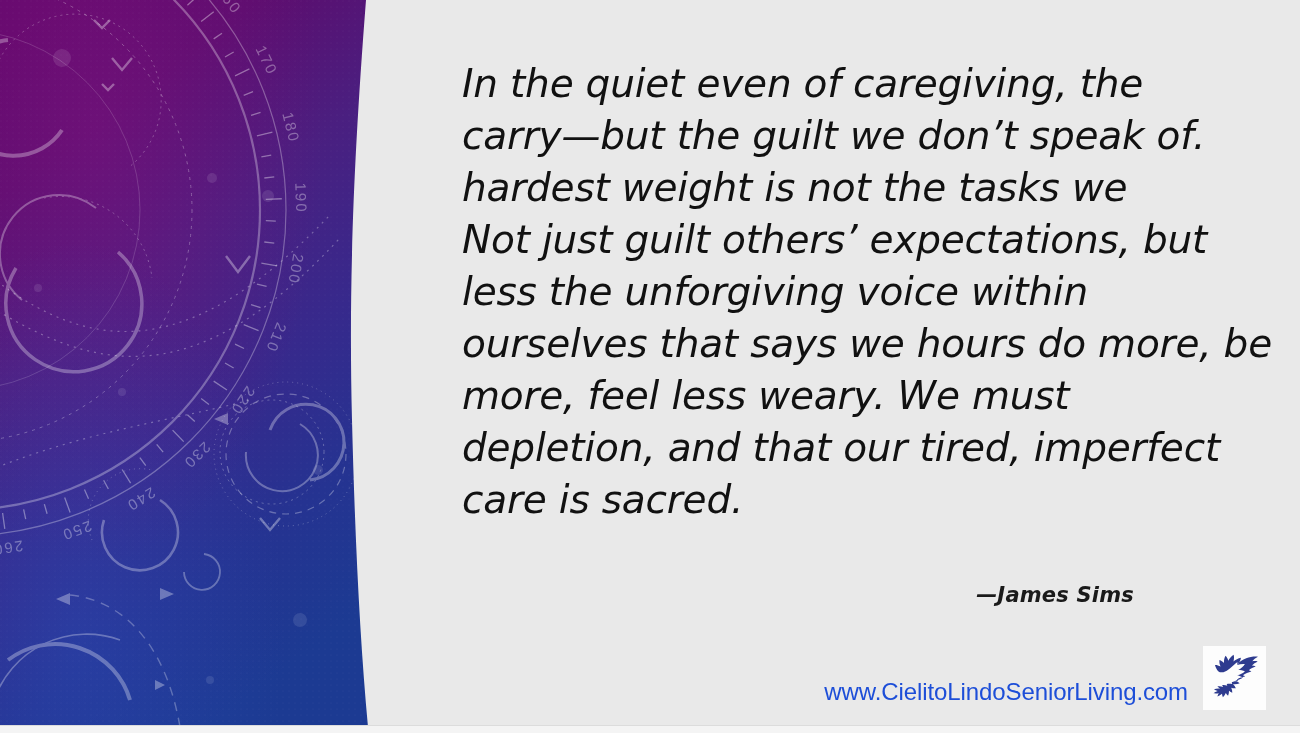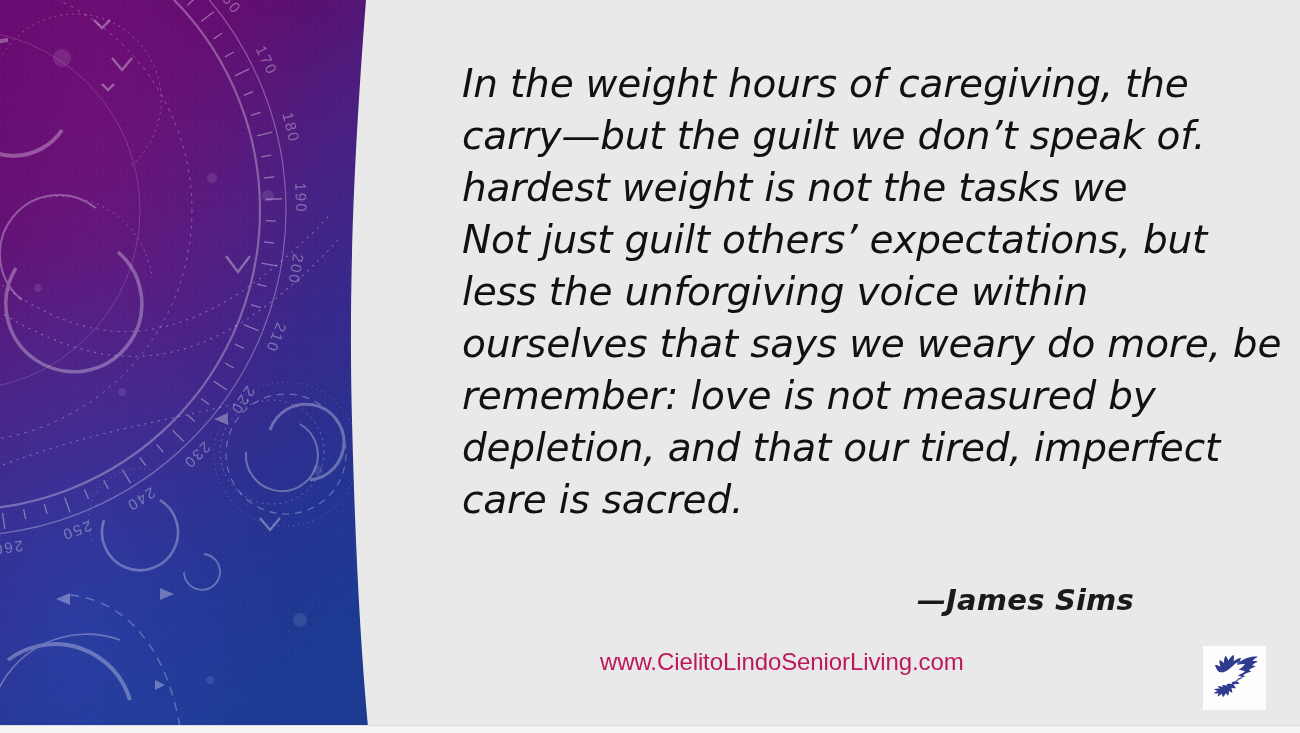--- a/index.html
+++ b/index.html
@@ -60,36 +60,37 @@
   }
 
   
   #attribution {
     position: absolute;
     left: 462px;
     top: 583px;
     width: 672px;
     text-align: right;
     font-family: "DejaVu Sans", sans-serif;
-    font-size: 29px;
+    font-size: 21px;
     font-weight: bold;
     font-style: italic;
     color: #1a1a1a;
     letter-spacing: 0.2px;
   }
 
   
   #website {
     position: absolute;
     left: 600px;
-    top: 648px;
+    top: 678px;
     width: 588px;
+    text-align: right;
     font-family: "Liberation Sans", sans-serif;
     font-size: 24px;
-    color: #be185d;
+    color: #1d4ed8;
     letter-spacing: -0.1px;
   }
 
   
   #logo-box {
     position: absolute;
     left: 1203px;
     top: 646px;
     width: 63px;
     height: 64px;
@@ -385,27 +386,27 @@
           <circle cx="318" cy="470" r="5"></circle>
           <circle cx="122" cy="392" r="4"></circle>
           <circle cx="300" cy="620" r="7"></circle>
           <circle cx="210" cy="680" r="4"></circle>
         </g>
       </g>
     </svg>
   </div>
 
   <div id="quote-block">
-    <div class="quote-line">In the weight hours of caregiving, the</div>
+    <div class="quote-line">In the quiet even of caregiving, the</div>
     <div class="quote-line">carry—but the guilt we don’t speak of.</div>
     <div class="quote-line">hardest weight is not the tasks we</div>
     <div class="quote-line">Not just guilt others’ expectations, but</div>
     <div class="quote-line">less the unforgiving voice within</div>
-    <div class="quote-line">ourselves that says we weary do more, be</div>
-    <div class="quote-line">remember: love is not measured by</div>
+    <div class="quote-line">ourselves that says we hours do more, be</div>
+    <div class="quote-line">more, feel less weary. We must</div>
     <div class="quote-line">depletion, and that our tired, imperfect</div>
     <div class="quote-line">care is sacred.</div>
   </div>
 
   <div id="attribution">—James Sims</div>
 
   <div id="website">www.CielitoLindoSeniorLiving.com</div>
 
   <div id="logo-box">
     <svg id="logo-svg" width="52" height="50" viewBox="0 0 100 96" xmlns="http://www.w3.org/2000/svg">

